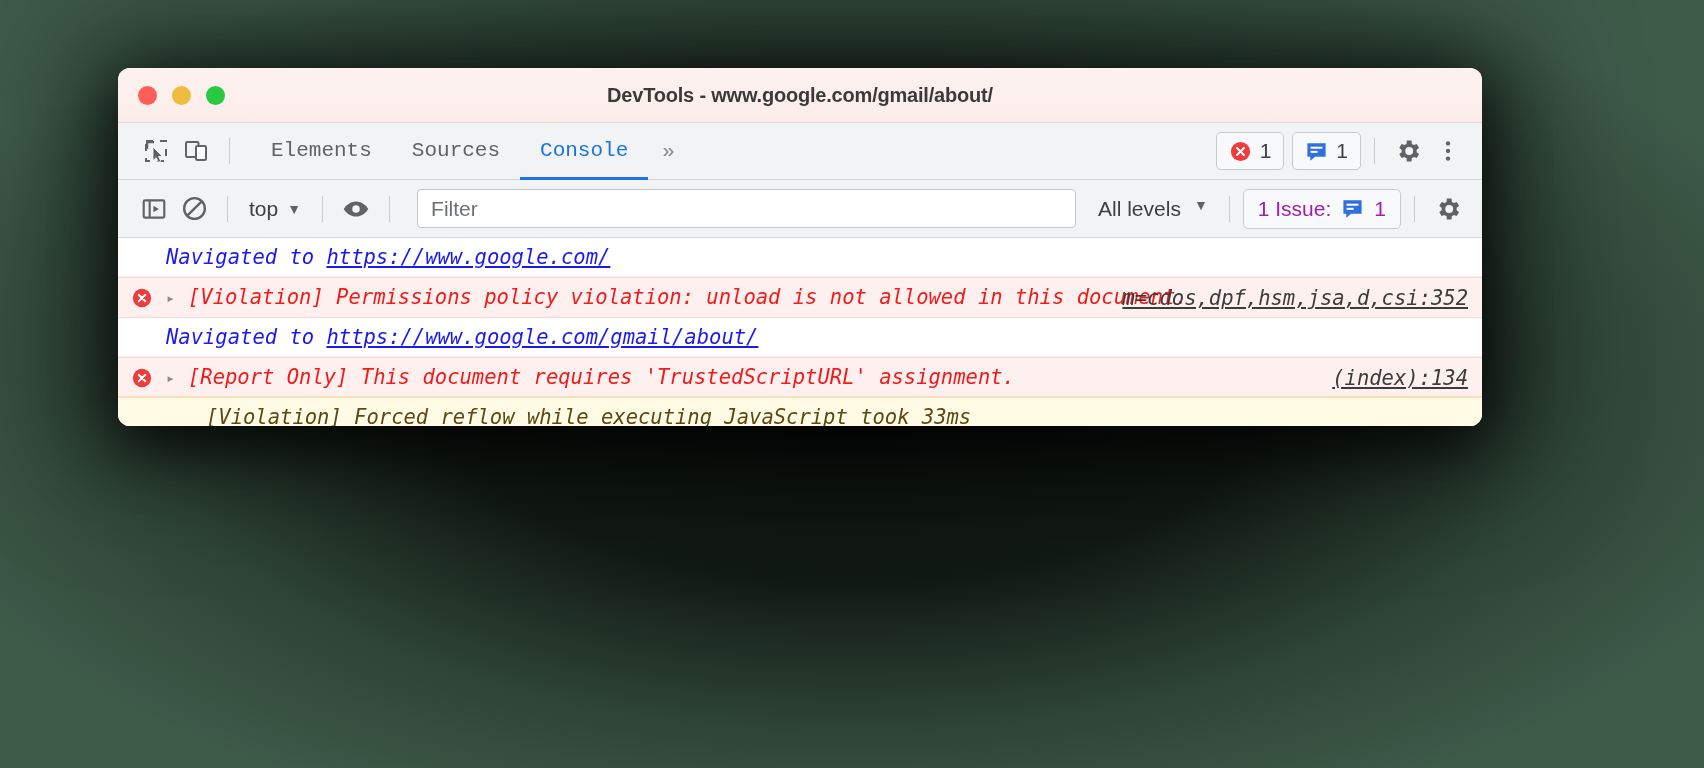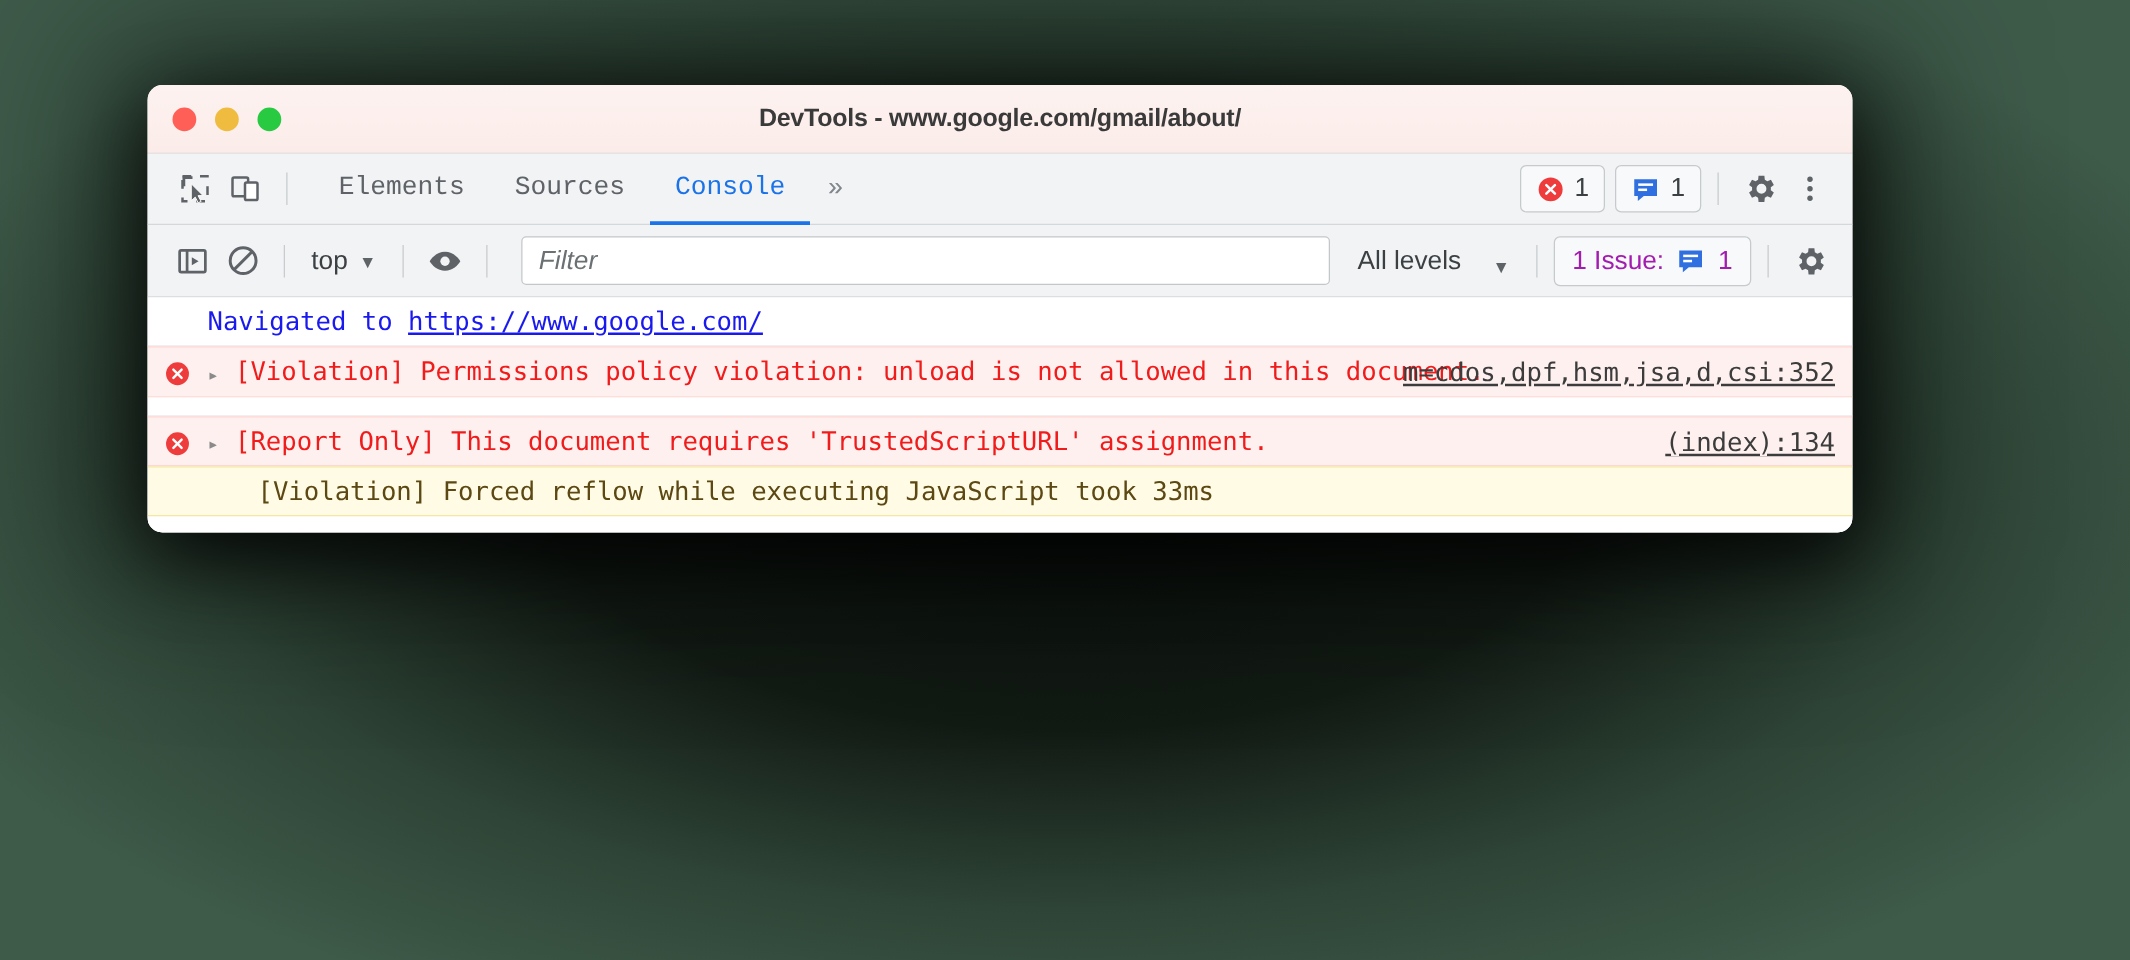--- a/index.html
+++ b/index.html
@@ -96,49 +96,49 @@
   .filter-input {
     flex: 1; height: 39px;
     margin: 0 14px;
     border: 1px solid #c4c7c9; border-radius: 4px;
     background: #fff;
     font-size: 21px; color: #3c4043;
     padding: 0 13px;
     font-family: "Liberation Sans", sans-serif;
     outline: none;
     min-width: 60px;
-    font-style: italic;
   }
   .filter-input::placeholder { color: #6b7073; }
   .levels {
-    display: flex; align-items: flex-end; gap: 25px;
+    display: flex; align-items: flex-start; gap: 13px;
     font-size: 21px; color: #3c4043; cursor: pointer;
     padding: 4px 8px; border-radius: 4px; white-space: nowrap;
   }
   .issues-btn {
     height: 40px;
     border: 1px solid #c6cacd; border-radius: 5px;
     background: #f8f9fa;
     display: flex; align-items: center; gap: 10px;
     padding: 0 14px; cursor: pointer;
     font-size: 21px; color: #a21caf; white-space: nowrap;
   }
 
   
   .console-body {
     flex: 1; background: #fff; overflow: hidden;
     font-family: "DejaVu Sans Mono", monospace;
   }
   .row {
-    display: flex; align-items: center;
+    display: flex; align-items: flex-start;
     padding: 5px 0 5px 0;
     border-bottom: 1px solid #f0f0f0;
     font-size: 20.5px;
     line-height: 1.38;
     position: relative;
+    font-style: italic;
   }
   .row.info { background: #fff; }
   .row.error { background: #fdf0ef; border-top: 1px solid #ffd6d2; border-bottom: 1px solid #ffd6d2; }
   .row.warn  { background: #fffbe5; border-top: 1px solid #f5e6a8; border-bottom: 1px solid #f5e6a8; gap: 40px; }
   .gutter { flex: 0 0 48px; display: flex; align-items: flex-start; justify-content: center; padding-top: 4px; }
   .arrow { flex: 0 0 22px; padding-top: 5px; color: #8a8a8a; font-size: 15px; }
   .msg { flex: 1; padding-right: 12px; word-break: break-word; }
   .msg.blue { color: #1a1aee; }
   .msg.red  { color: #f01c1c; }
   .msg.brown{ color: #5c4813; }
@@ -314,20 +314,21 @@
           </svg>
         </span>
       </div>
       <div class="arrow">▸</div>
       <div class="msg red"><span>[Violation] Permissions policy violation: unload is not allowed in this document.</span></div>
       <a class="src-link src-right" href="#">m=cdos,dpf,hsm,jsa,d,csi:352</a>
     </div>
 
     <div class="row info">
       <div class="gutter"></div>
+      <div class="msg blue"><span>Navigated to </span><a class="link-blue" href="#">https://www.google.com/gmail/about/</a></div>
     </div>
 
     <div class="row error">
       <div class="gutter">
         <span>
           <svg width="22" height="22" viewBox="0 0 24 24">
             <circle cx="12" cy="12" r="10" fill="#ee3c3c"></circle>
             <path d="M8.4 8.4l7.2 7.2M15.6 8.4l-7.2 7.2" stroke="#fff" stroke-width="2.1" stroke-linecap="round"></path>
           </svg>
         </span>

